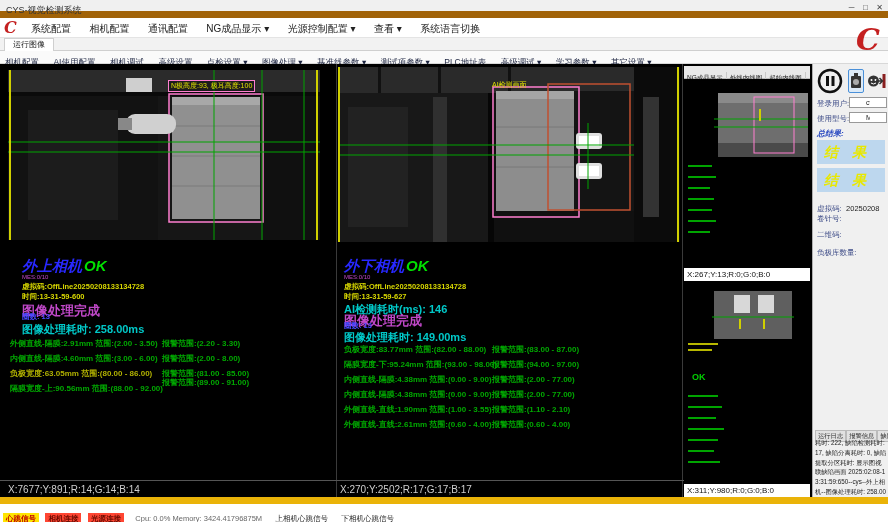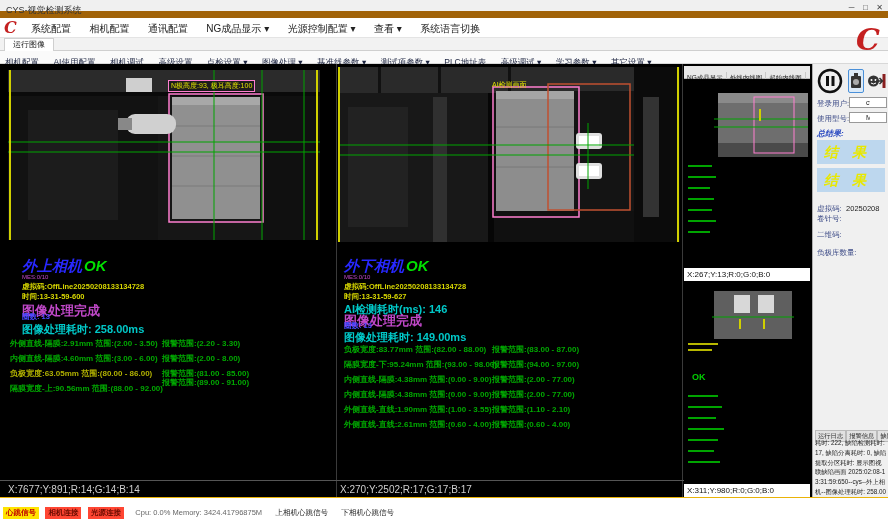--- a/index.html
+++ b/index.html
@@ -51,21 +51,21 @@
   .sb-label { font-size:7.5px; color:#3c4a86; white-space:nowrap; }
   .sb-input { background:#fff; border:1px solid #999; font-size:7px; color:#222; height:11px; width:38px; padding:0 16px; }
   .sb-total { font-size:8px; font-weight:bold; font-style:italic; color:#2848c0; }
   .result-box { width:68px; height:24px; background:#bdd7ee; color:#e8e800; font-weight:bold; font-style:italic; font-size:14px; letter-spacing:5px; line-height:24px; padding-left:7px; }
   .icon-btn { border:1px solid transparent; background:transparent; display:flex; align-items:center; justify-content:center; cursor:pointer; }
   .icon-btn.sel { border:1px solid #4a90d9; background:#dceaf7; border-radius:2px; }
   .log-tab { display:inline-block; font-size:6.3px; color:#222; background:#e2e2e2; border:1px solid #bbb; padding:0 2px; line-height:10px; }
   .log-text { font-size:6.3px; color:#222; line-height:1.55; width:72px; word-break:break-all; }
 
   
-  .statusbar { left:0; top:497px; width:888px; height:25px; background:#fff; border-top:1px solid #eab308; white-space:nowrap; padding:3px 0 0 3px; }
+  .statusbar { left:0; top:497px; width:888px; height:25px; background:#fff; border-top:7px solid #eab308; white-space:nowrap; padding:3px 0 0 3px; }
   .badge { display:inline-block; font-size:7.5px; font-weight:bold; padding:1px 3px; margin-right:2px; }
   .badge.yellow { background:#ffe400; color:#c00000; }
   .badge.red { background:#ff4633; color:#6b0c00; }
   .status-text { font-size:7.5px; color:#666; margin-left:5px; }
   .status-link { font-size:7.5px; color:#222; margin-left:9px; }
 </style>
 </head>
 <body>
 
 <div class="app">

